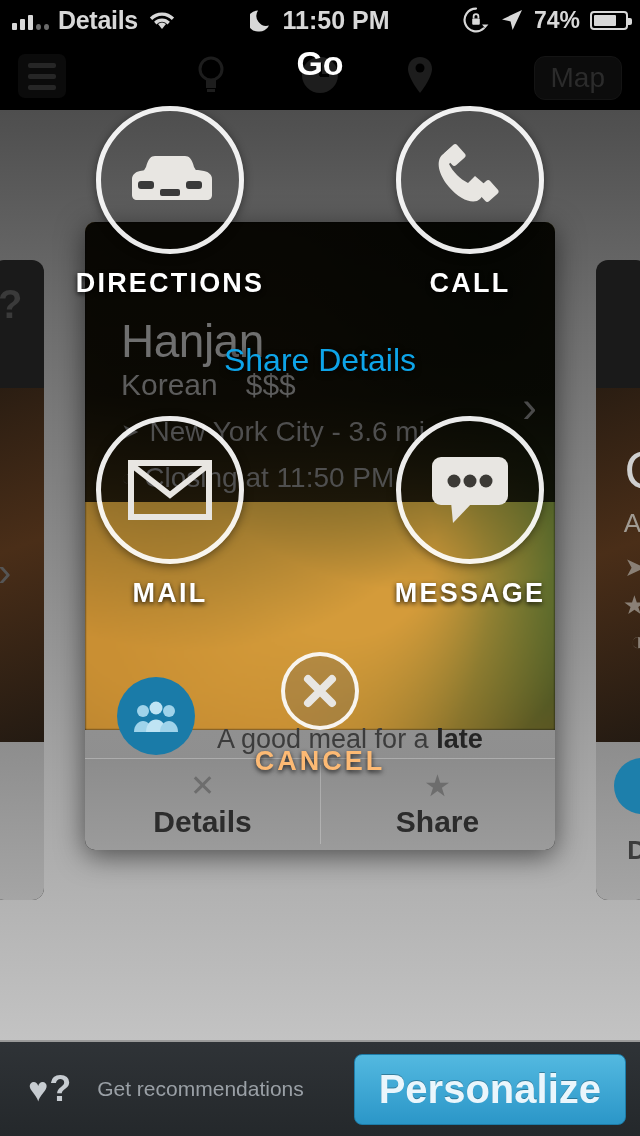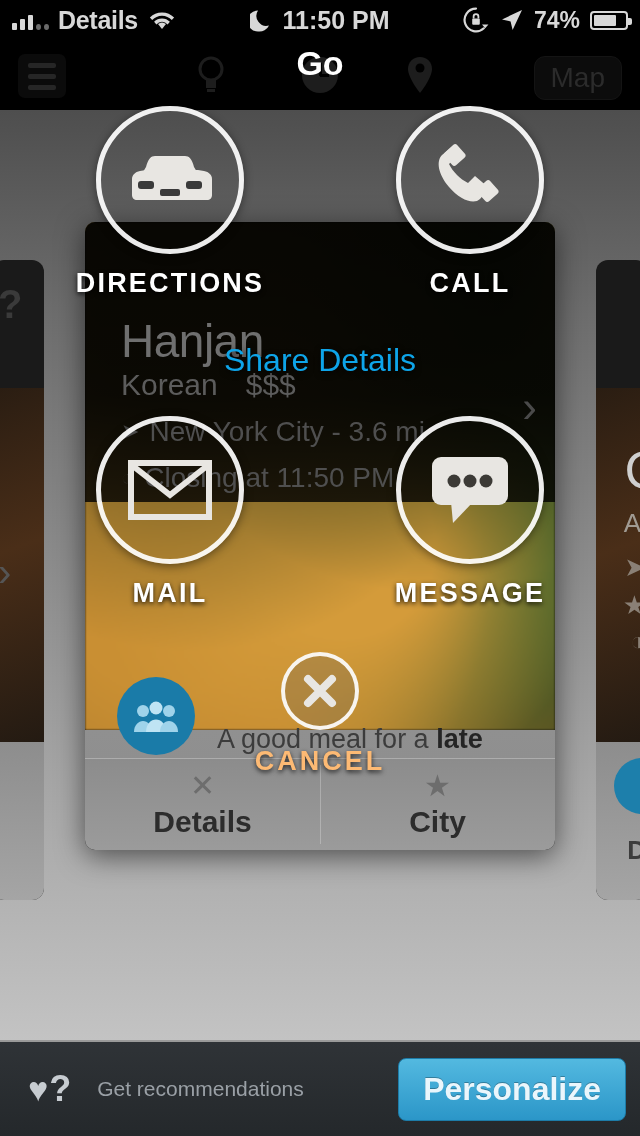--- a/index.html
+++ b/index.html
@@ -135,21 +135,21 @@
     border-top:2px solid #9a9a9a;
     display:flex; align-items:center; padding:0 14px; gap:14px; z-index:40;
   }
   .heartq{ display:flex; align-items:center; color:#c7ccd1; font-size:36px;
            font-weight:bold; gap:1px; padding-left:14px; }
   .heartq .h{ font-size:34px; }
   .rec-text{ flex:1; color:#9aa0a6; font-size:21px; padding-left:12px; }
   .personalize{
     background:linear-gradient(180deg,#53b9e0,#2b96c8);
     border:1px solid #1d7ca8; border-radius:8px;
-    color:#eaf6fc; font-size:32px; font-weight:bold;
+    color:#eaf6fc; font-size:40px; font-weight:bold;
     padding:12px 24px; text-shadow:0 -1px 0 rgba(0,0,0,.28);
   }
 
   
   #overlay{ position:absolute; inset:0; z-index:60;padding-left:8px; }
   .ov-title{ position:absolute; left:0; right:0; top:342px; text-align:center;
              color:#0ea5e9; font-size:32px; font-weight:normal; text-shadow:0 2px 6px rgba(0,0,0,.8); }
   .share-item{ position:absolute; width:200px; text-align:center; }
   .si-circle{
     width:148px; height:148px; border-radius:50%;
@@ -238,21 +238,21 @@
       </div>
     </div>
 
     <div class="mc-actions">
       <div class="mc-act">
         <span class="gi">✕</span>
         <span class="lb">Details</span>
       </div>
       <div class="mc-act">
         <span class="gi">★</span>
-        <span class="lb">City</span>
+        <span class="lb">Share</span>
       </div>
     </div>
   </div>
 
 </div>
 
 <div id="navbar">
   <div class="nav-btn hamburger">
     <i></i>
       <i></i>

